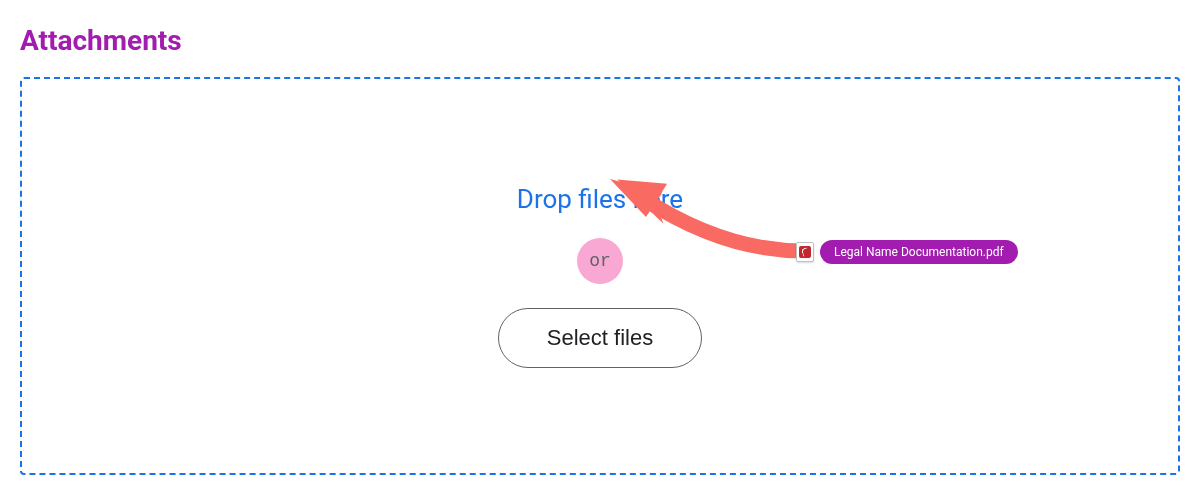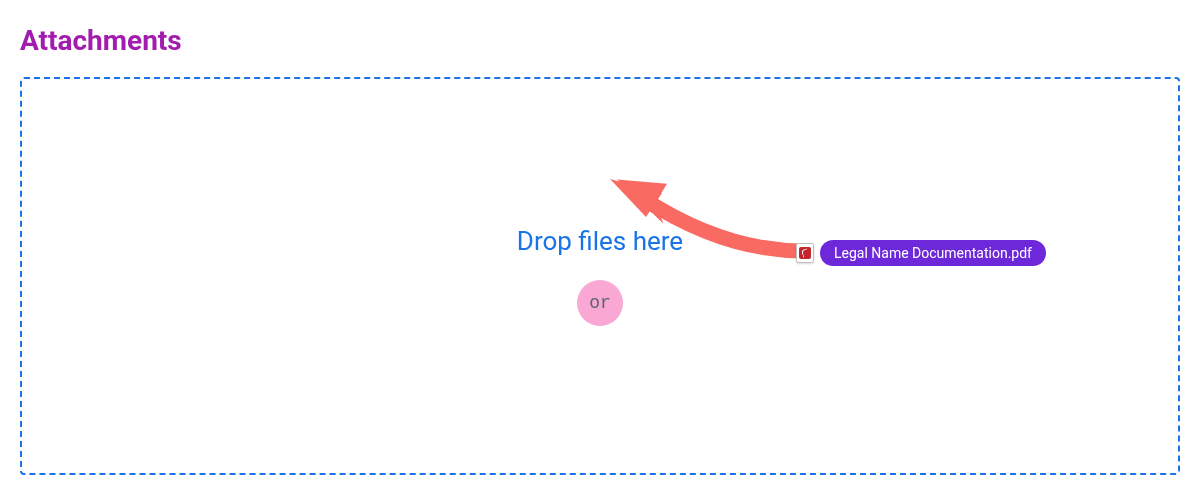--- a/index.html
+++ b/index.html
@@ -93,43 +93,44 @@
       left: 3px;
       width: 5px;
       height: 7px;
       border: 1.5px solid #ffffff;
       border-right: none;
       border-bottom: none;
       border-radius: 4px 0 0 0;
       transform: rotate(-15deg);
     }
     .file-pill {
-      background: #6d28d9;
+      background: #a21caf;
       color: #ffffff;
-      font-size: 14px;
+      font-size: 12px;
       padding: 5px 14px;
       border-radius: 20px;
       white-space: nowrap;
     }
     .annotation-arrow {
       position: absolute;
       left: 604px;
       top: 159px;
       z-index: 9;
       pointer-events: none;
     }
   </style>
 </head>
 <body>
 
 <h2 class="section-title">Attachments</h2>
 
 <div class="dropzone">
   <div class="drop-text">Drop files here</div>
   <div class="or-badge">or</div>
+  <button class="select-files-button">Select files</button>
 </div>
 
 <svg class="annotation-arrow" width="210" height="110" viewBox="0 0 210 110">
   <path d="M 200 92 Q 120 92 40 40" stroke="#f96a63" stroke-width="15" fill="none" stroke-linecap="round"></path>
   <path d="M 12 22 L 62 22 L 52 42 L 62 62 L 12 22 Z" fill="#f96a63" transform="rotate(5 30 35)"></path>
   <polygon points="6,20 58,34 42,58" fill="#f96a63"></polygon>
 </svg>
 
 <div class="drag-overlay">
   <div class="pdf-icon">

